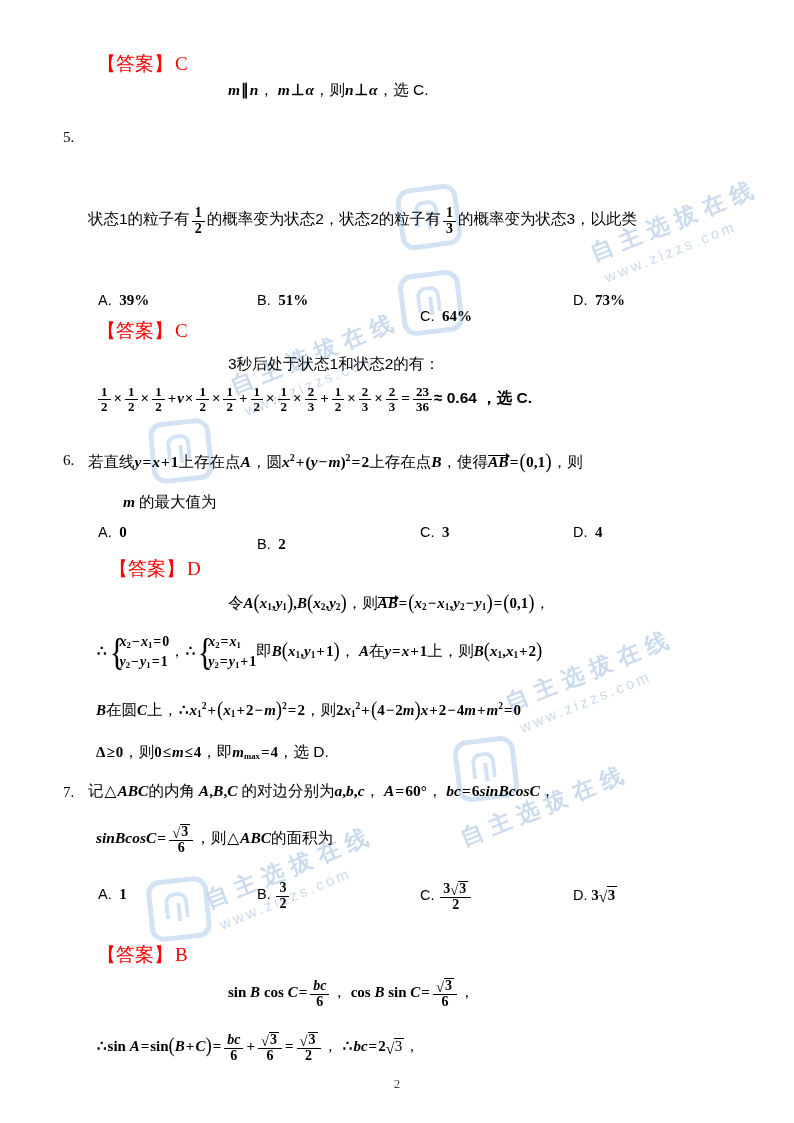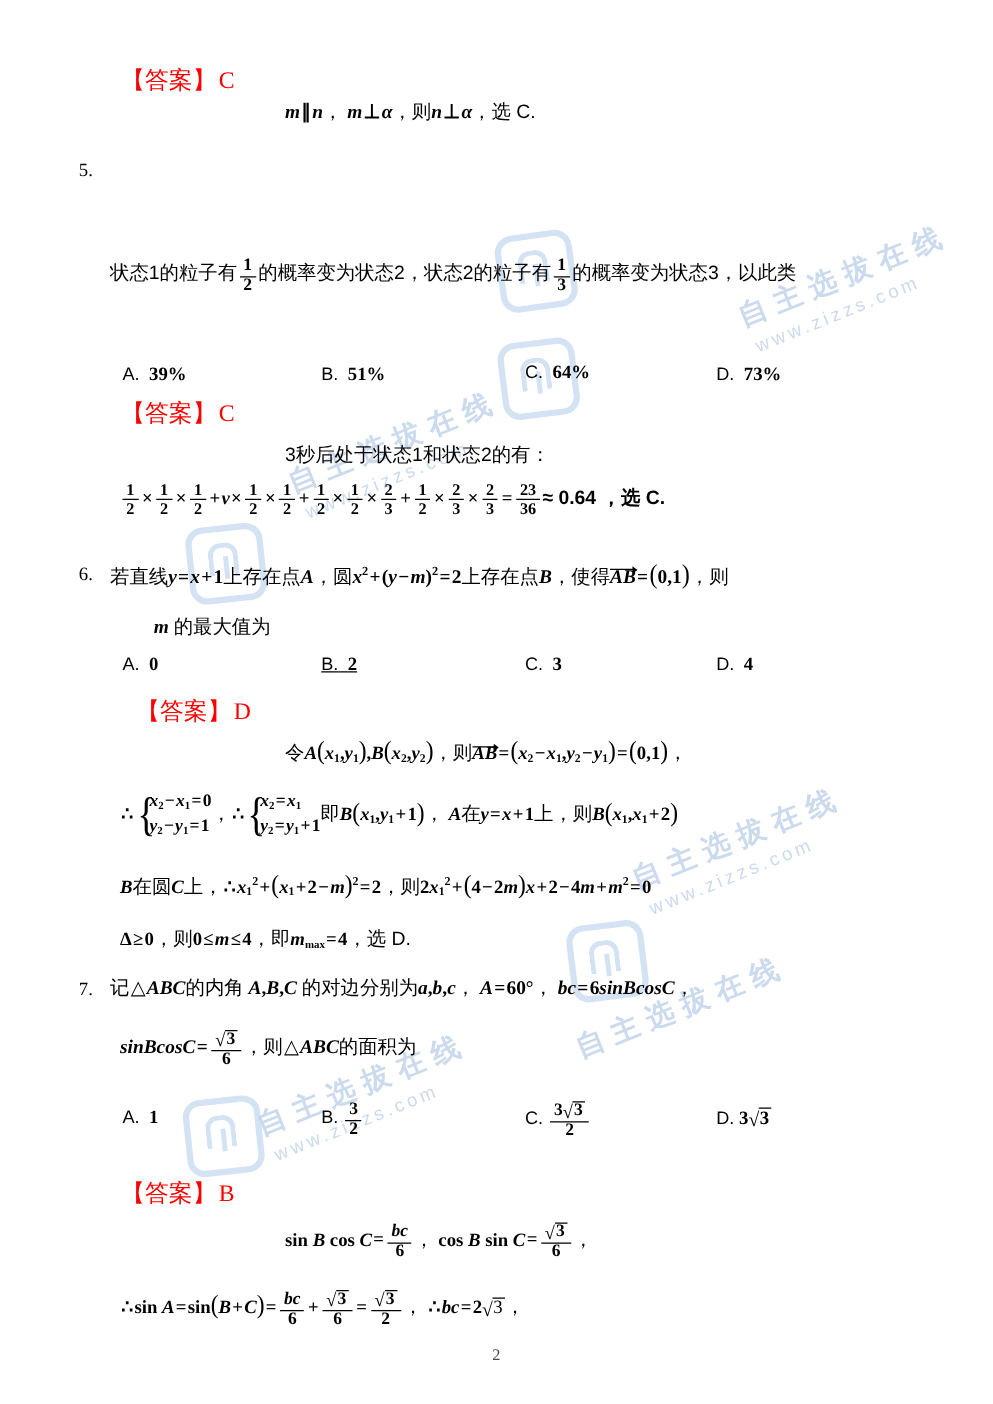--- a/index.html
+++ b/index.html
@@ -224,21 +224,21 @@
 
 
     <div class="abs opt" style="left:98px; top:292px;">
       <span class="optlbl">A.</span>&nbsp;
       <span>39%</span>
     </div>
     <div class="abs opt" style="left:257px; top:292px;">
       <span class="optlbl">B.</span>&nbsp;
       <span>51%</span>
     </div>
-    <div class="abs opt" style="left:420px; top:290px;">
+    <div class="abs opt" style="left:420px; top:308px;">
       <span class="optlbl">C.</span>&nbsp;
       <span>64%</span>
     </div>
     <div class="abs opt" style="left:573px; top:292px;">
       <span class="optlbl">D.</span>&nbsp;
       <span>73%</span>
     </div>
 
     <div class="abs ans" style="left:97px; top:318px;">
       <span>【答案】</span><span class="letter">C</span>
@@ -255,21 +255,21 @@
       <span class="cn">若直线</span><span class="mi">y</span><span class="mo">=</span><span class="mi">x</span><span class="mo">+</span><span class="mn">1</span><span class="cn">上存在点</span><span class="mi">A</span><span class="cn">，圆</span><span class="mi">x</span><sup class="exp">2</sup><span class="mo">+</span><span class="mn">(</span><span class="mi">y</span><span class="mo">−</span><span class="mi">m</span><span class="mn">)</span><sup class="exp">2</sup><span class="mo">=</span><span class="mn">2</span><span class="cn">上存在点</span><span class="mi">B</span><span class="cn">，使得</span><span class="vec"><span class="bar"></span><span class="mi">AB</span></span><span class="mo">=</span><span class="bigp">(</span><span class="mn">0,1</span><span class="bigp">)</span><span class="cn">，则</span>
     </div>
     <div class="abs qline" style="left:88px; top:494px;margin-left:35px;">
       <span class="mi">m</span>&nbsp;<span class="cn">的最大值为</span>
     </div>
 
     <div class="abs opt" style="left:98px; top:524px;">
       <span class="optlbl">A.</span>&nbsp;
       <span>0</span>
     </div>
-    <div class="abs opt" style="left:257px; top:524px;text-decoration:underline;">
+    <div class="abs opt" style="left:257px; top:536px;">
       <span class="optlbl">B.</span>&nbsp;
       <span>2</span>
     </div>
     <div class="abs opt" style="left:420px; top:524px;">
       <span class="optlbl">C.</span>&nbsp;
       <span>3</span>
     </div>
     <div class="abs opt" style="left:573px; top:524px;">
       <span class="optlbl">D.</span>&nbsp;
       <span>4</span>

